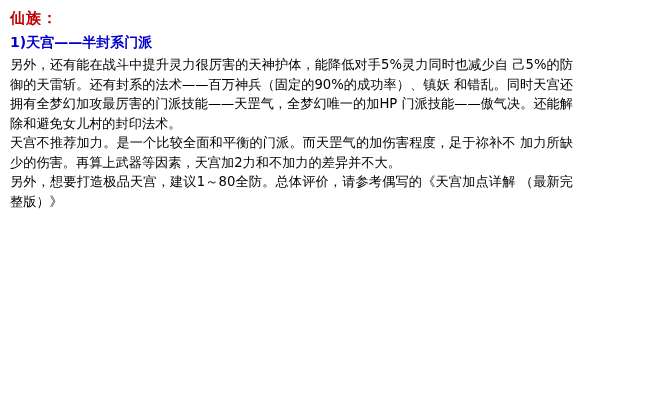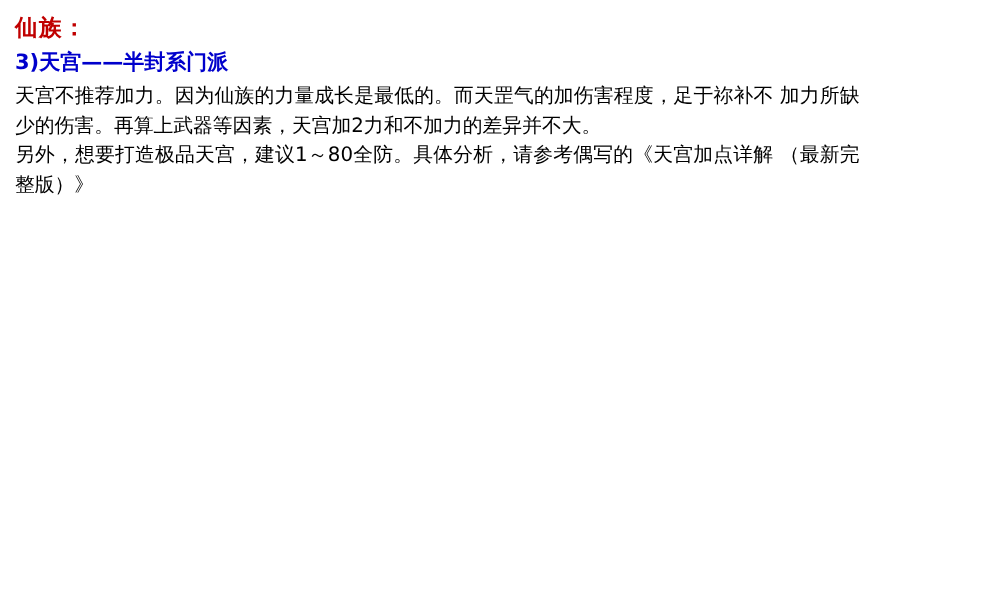--- a/index.html
+++ b/index.html
@@ -46,22 +46,23 @@
     letter-spacing: 0px;
   }
 </style>
 </head>
 <body>
 
 <div class="page">
 
   <div class="heading-race">仙族：</div>
 
-  <div class="heading-sect">3)天宫——半封系门派</div>
+  <div class="heading-sect">1)天宫——半封系门派</div>
 
 
+  <p class="para">另外，还有能在战斗中提升灵力很厉害的天神护体，能降低对手5%灵力同时也减少自 己5%的防御的天雷斩。还有封系的法术——百万神兵（固定的90%的成功率）、镇妖 和错乱。同时天宫还拥有全梦幻加攻最厉害的门派技能——天罡气，全梦幻唯一的加HP 门派技能——傲气决。还能解除和避免女儿村的封印法术。</p>
 
-  <p class="para">天宫不推荐加力。因为仙族的力量成长是最低的。而天罡气的加伤害程度，足于祢补不 加力所缺少的伤害。再算上武器等因素，天宫加2力和不加力的差异并不大。</p>
+  <p class="para">天宫不推荐加力。是一个比较全面和平衡的门派。而天罡气的加伤害程度，足于祢补不 加力所缺少的伤害。再算上武器等因素，天宫加2力和不加力的差异并不大。</p>
 
 
-  <p class="para">另外，想要打造极品天宫，建议1～80全防。具体分析，请参考偶写的《天宫加点详解 （最新完整版）》</p>
+  <p class="para">另外，想要打造极品天宫，建议1～80全防。总体评价，请参考偶写的《天宫加点详解 （最新完整版）》</p>
 
 </div>
 
 </body></html>

